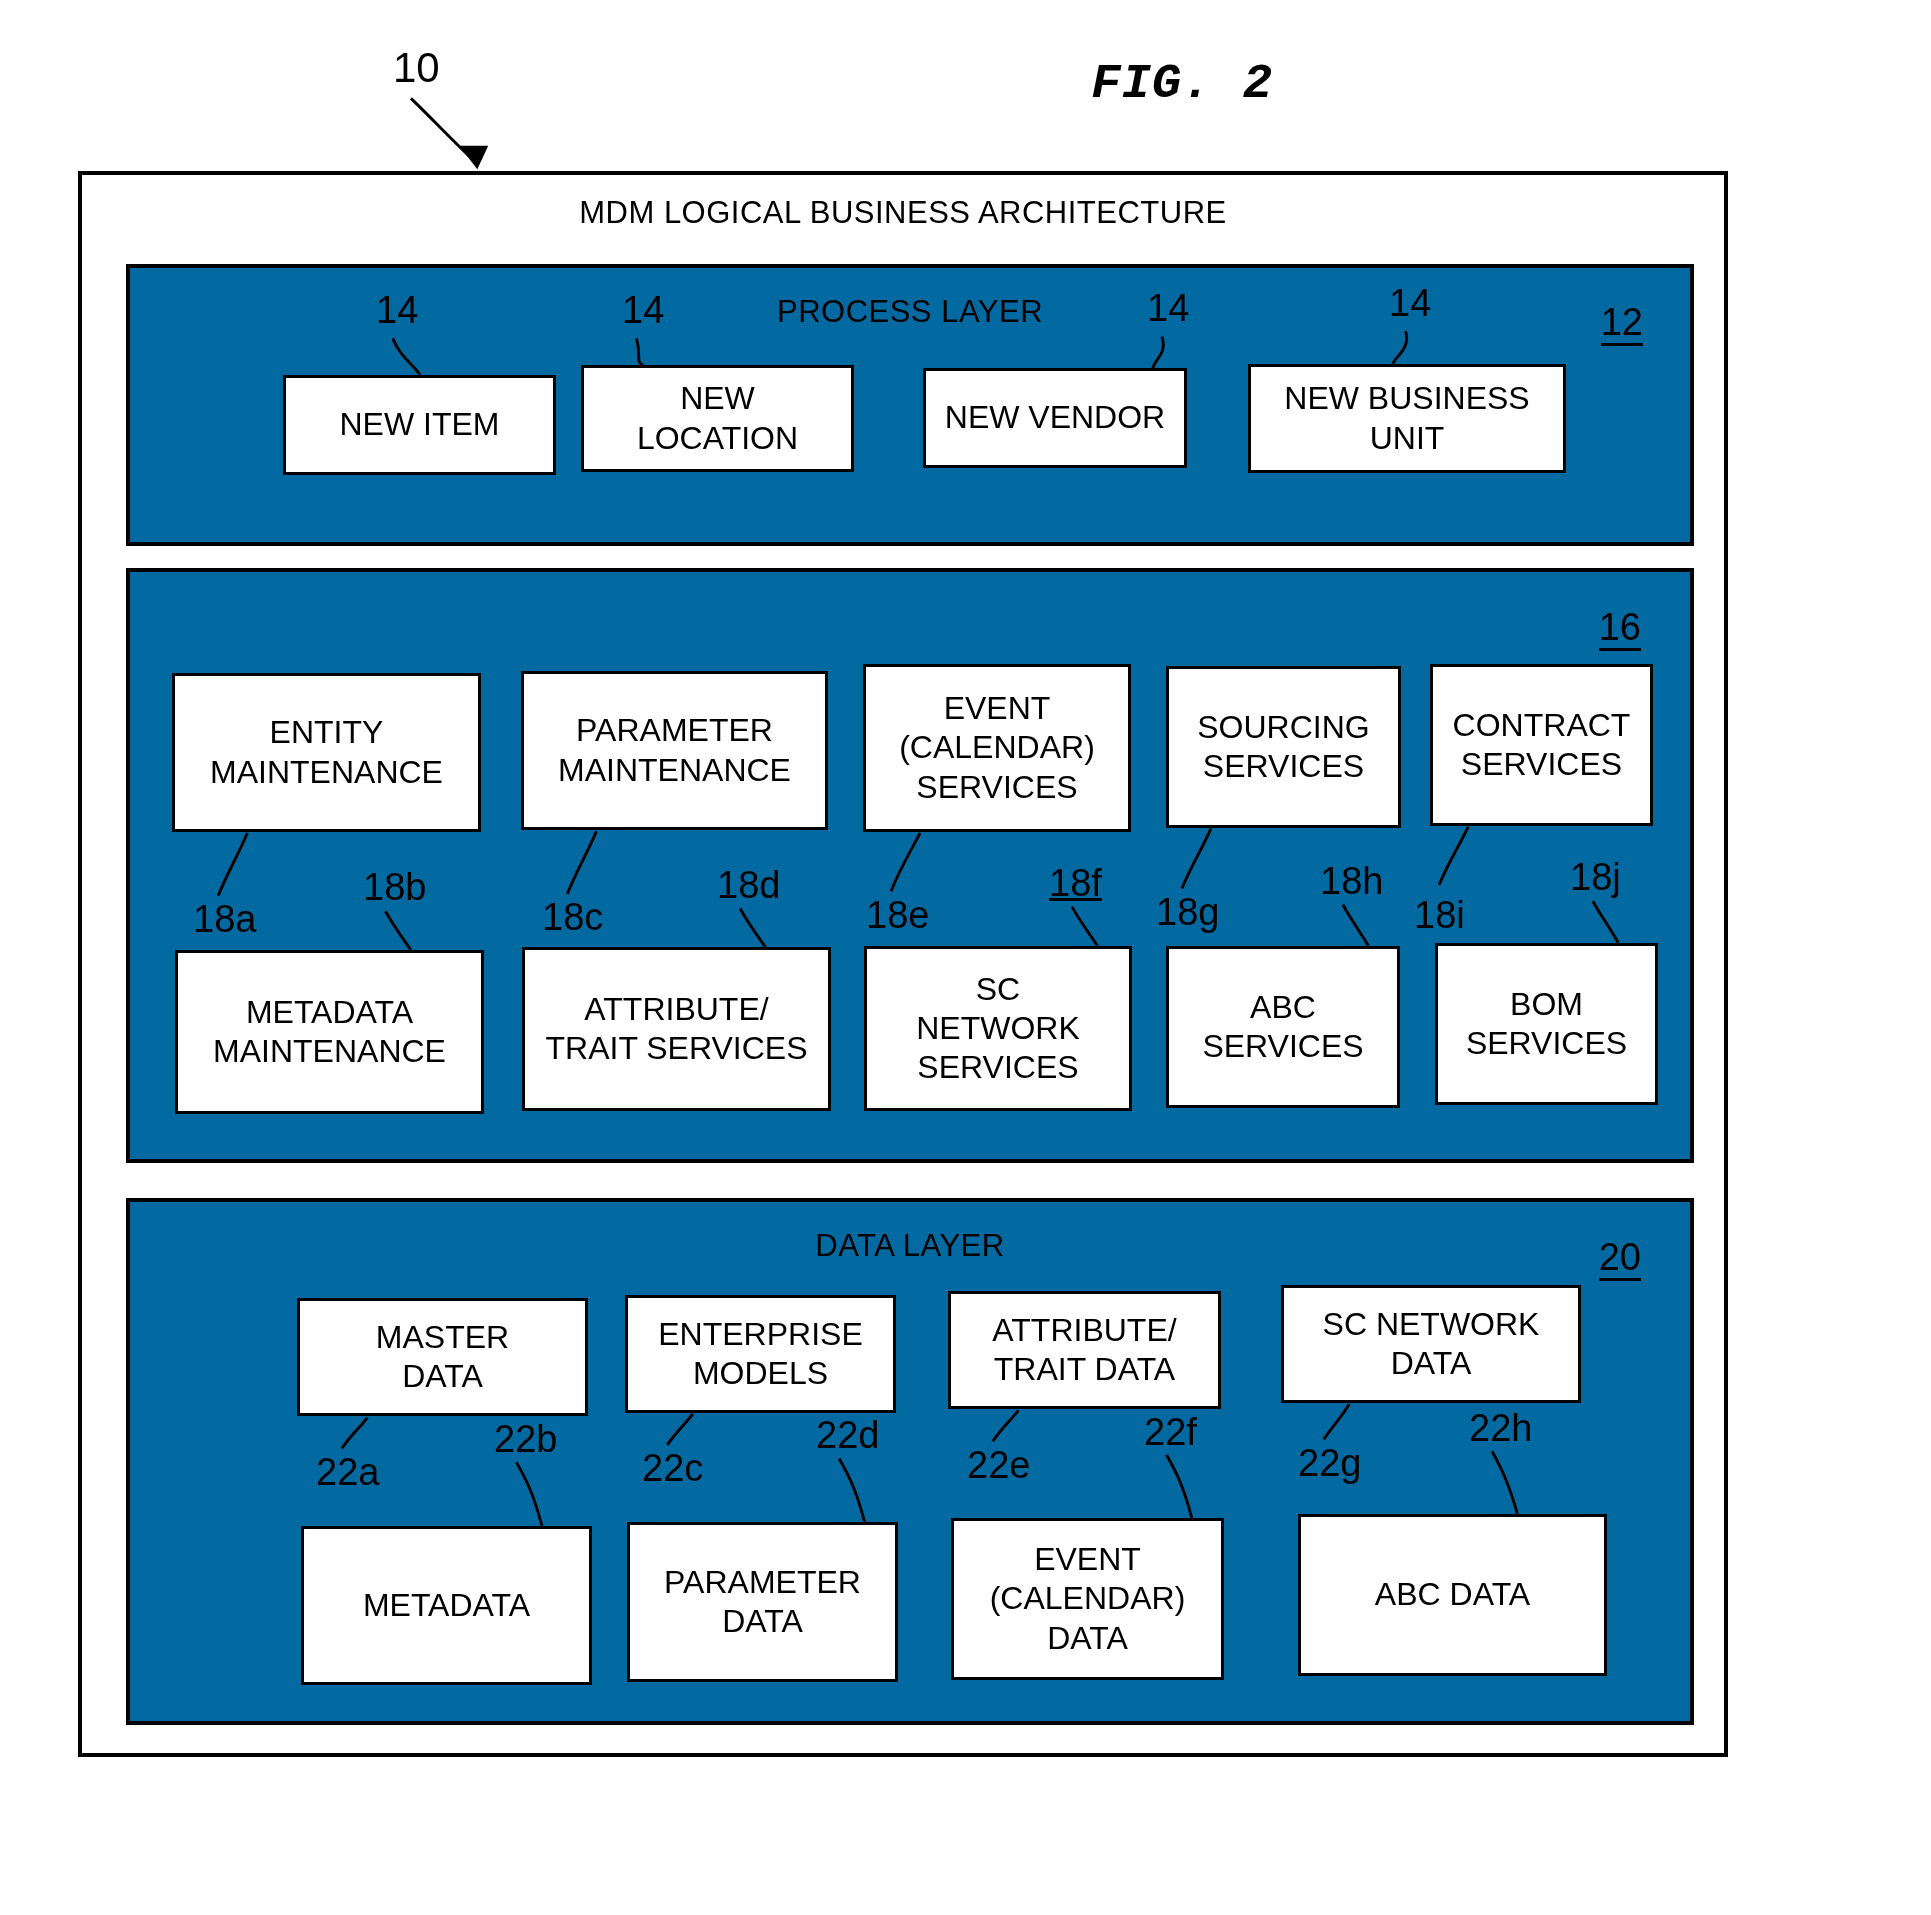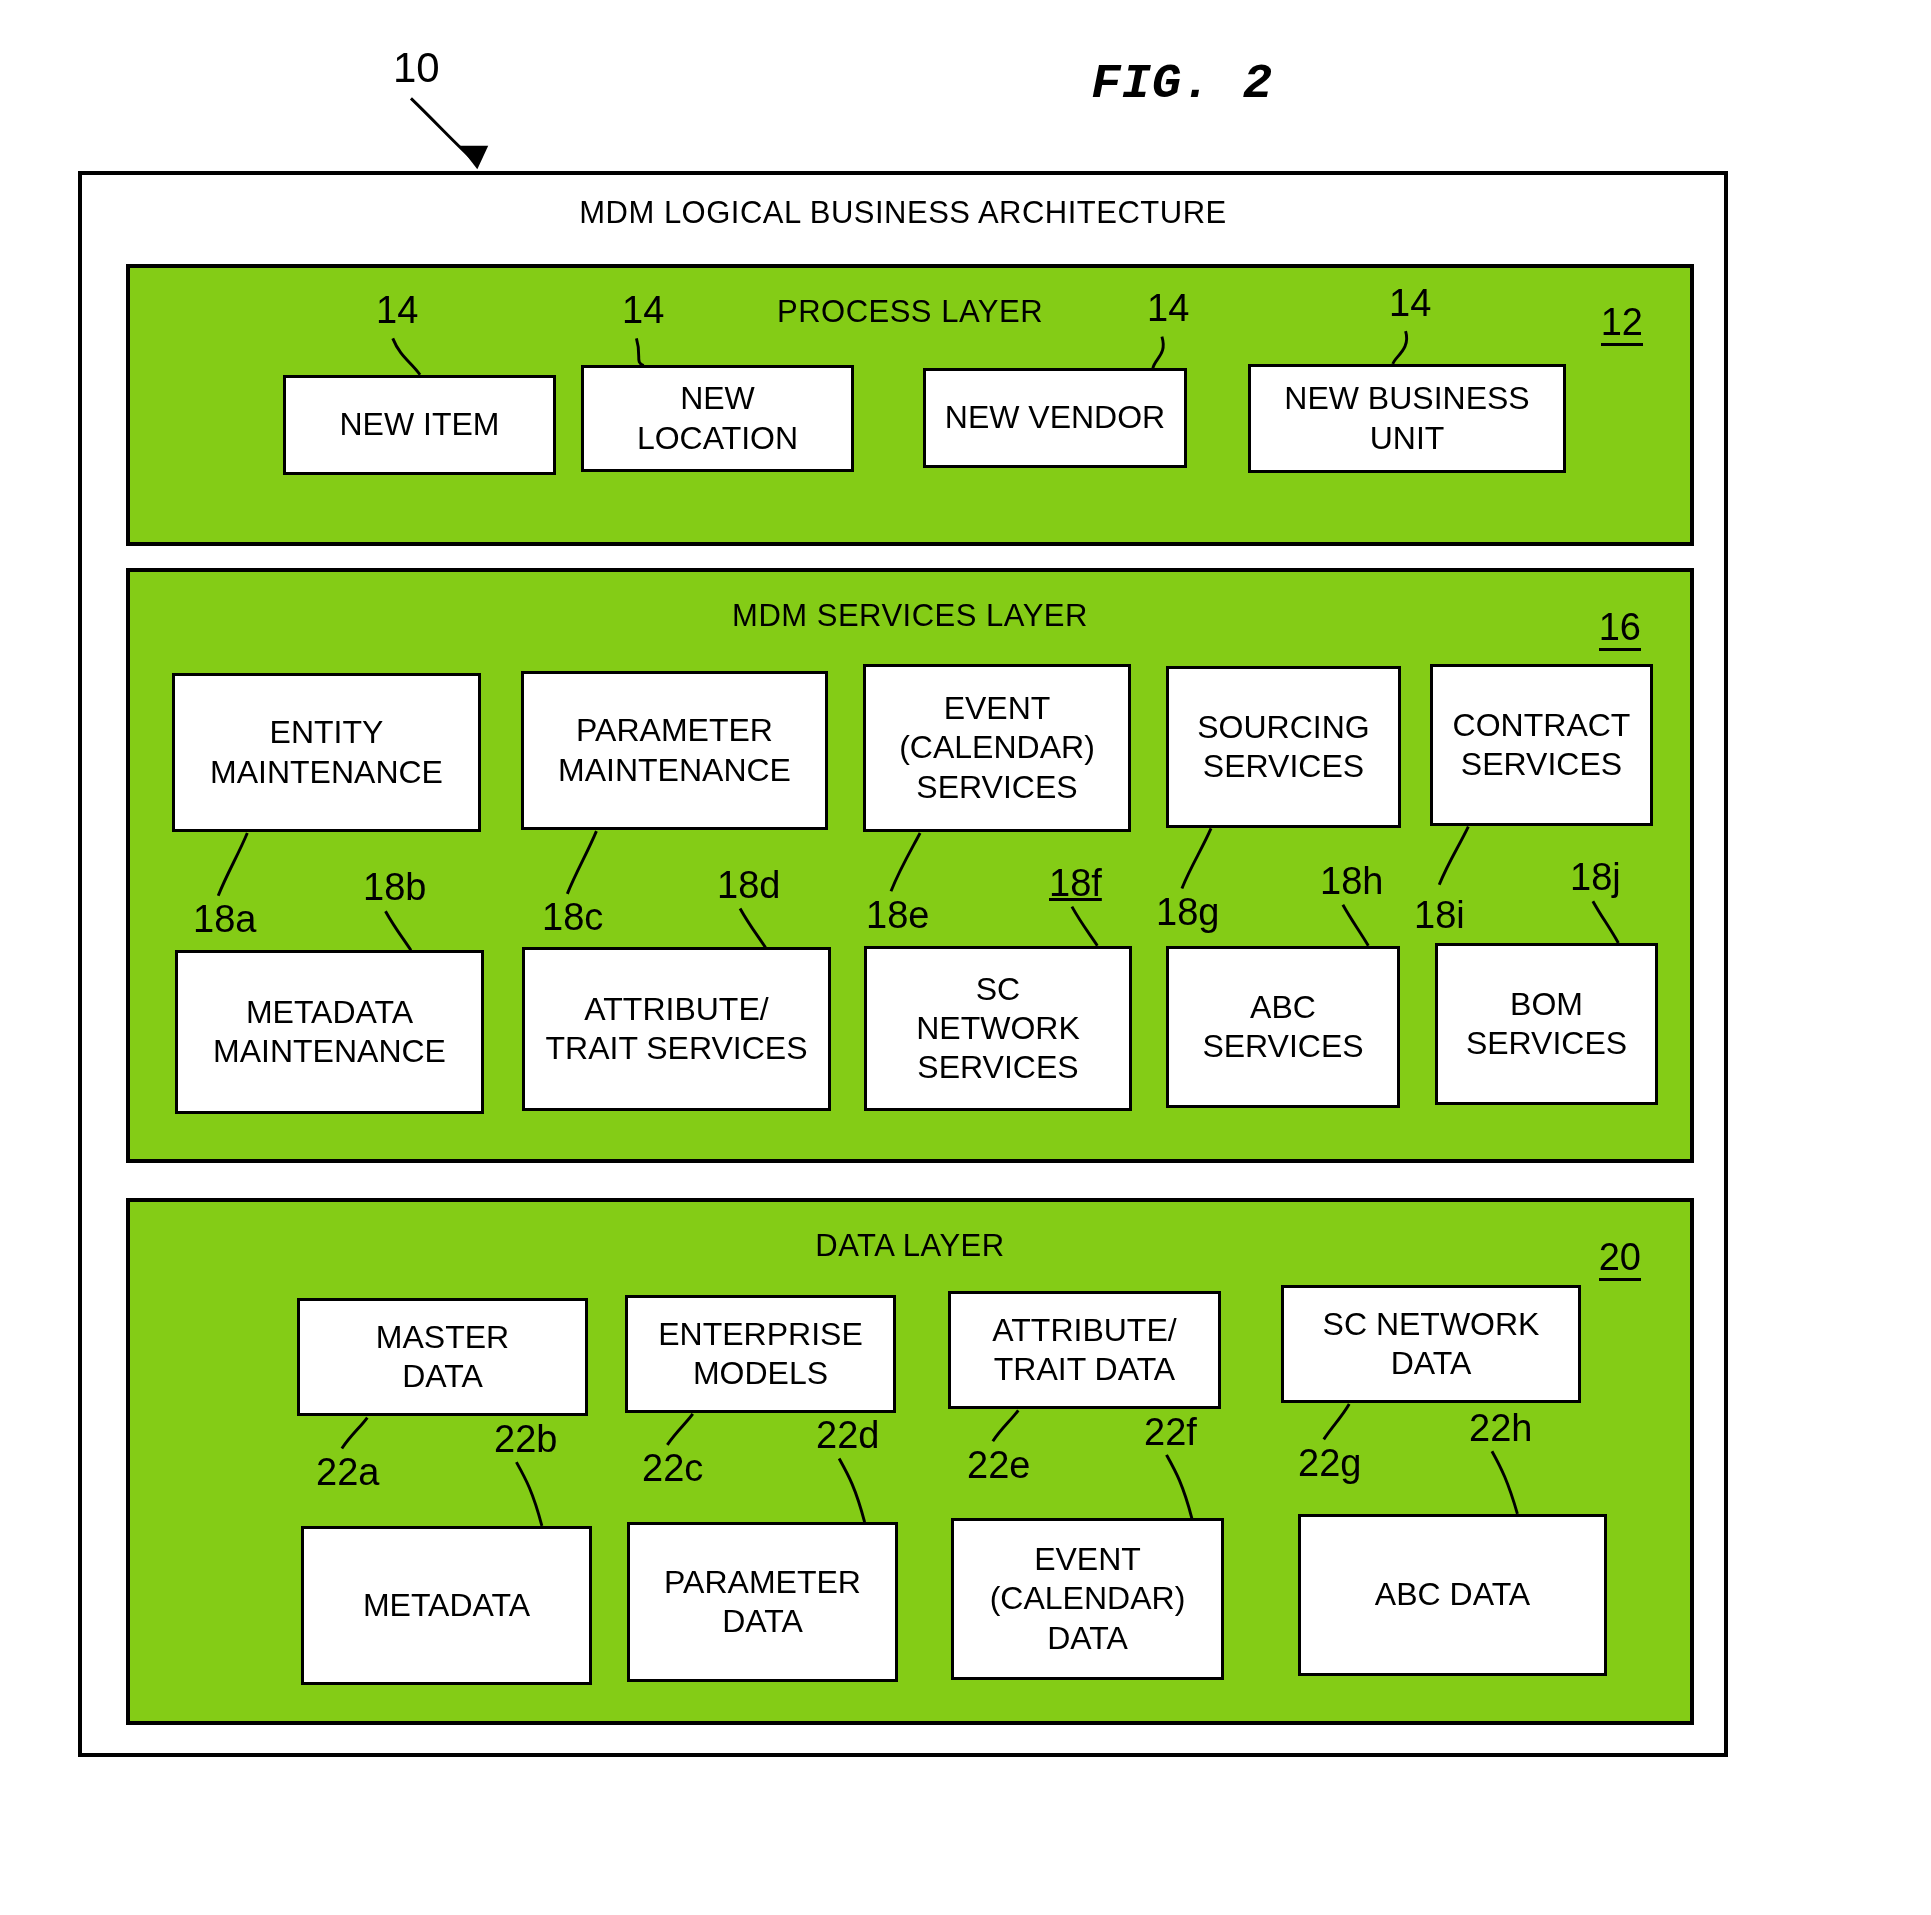--- a/index.html
+++ b/index.html
@@ -57,21 +57,21 @@
     text-align: center;
     font-size: 31px;
     letter-spacing: 0.5px;
   }
 
   
   .layer {
     position: absolute;
     border: 4.5px solid #000;
     box-sizing: border-box;
-    background: #84cc16;
+    background: #0369a1;
   }
   .layer-title {
     position: absolute;
     left: 0;
     top: 25.5px;
     width: 100%;
     text-align: center;
     font-size: 31px;
     letter-spacing: 0.5px;
   }
@@ -156,21 +156,20 @@
     <span>UNIT</span>
   </div>
 </div>
 
 <div class="refnum" style="left:376px; top:291px;">14</div>
 <div class="refnum" style="left:622px; top:291px;">14</div>
 <div class="refnum" style="left:1147px; top:289px;">14</div>
 <div class="refnum" style="left:1389px; top:284px;">14</div>
 
 <div id="services-layer" class="layer">
-  <div class="layer-title">MDM SERVICES LAYER</div>
   <div class="layer-num" style="right:49px; top:36px;">16</div>
 </div>
 
 <div class="node" style="left:172px; top:673px; width:309px; height:159px;">
   <div>
     <span>ENTITY</span>
     <span>MAINTENANCE</span>
   </div>
 </div>
 <div class="node" style="left:521px; top:671px; width:307px; height:159px;">

